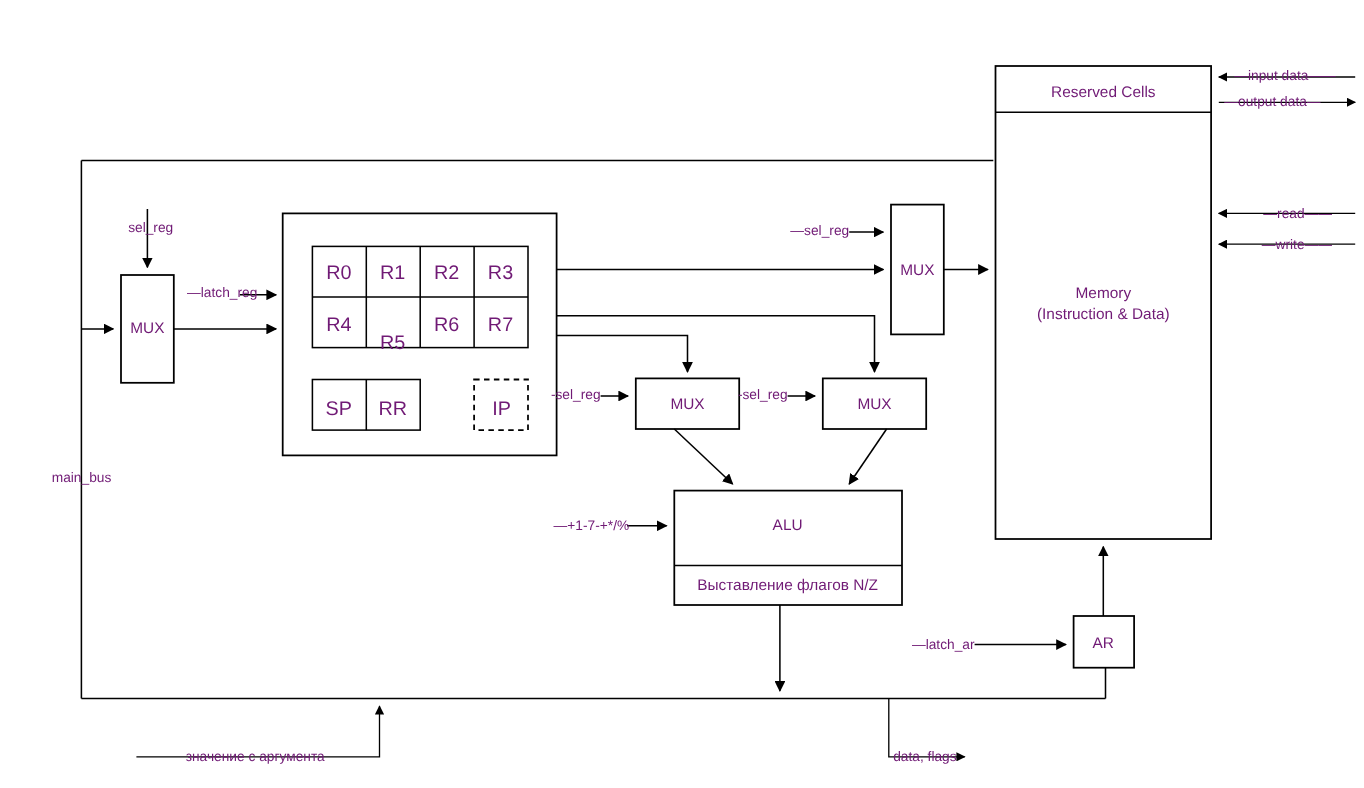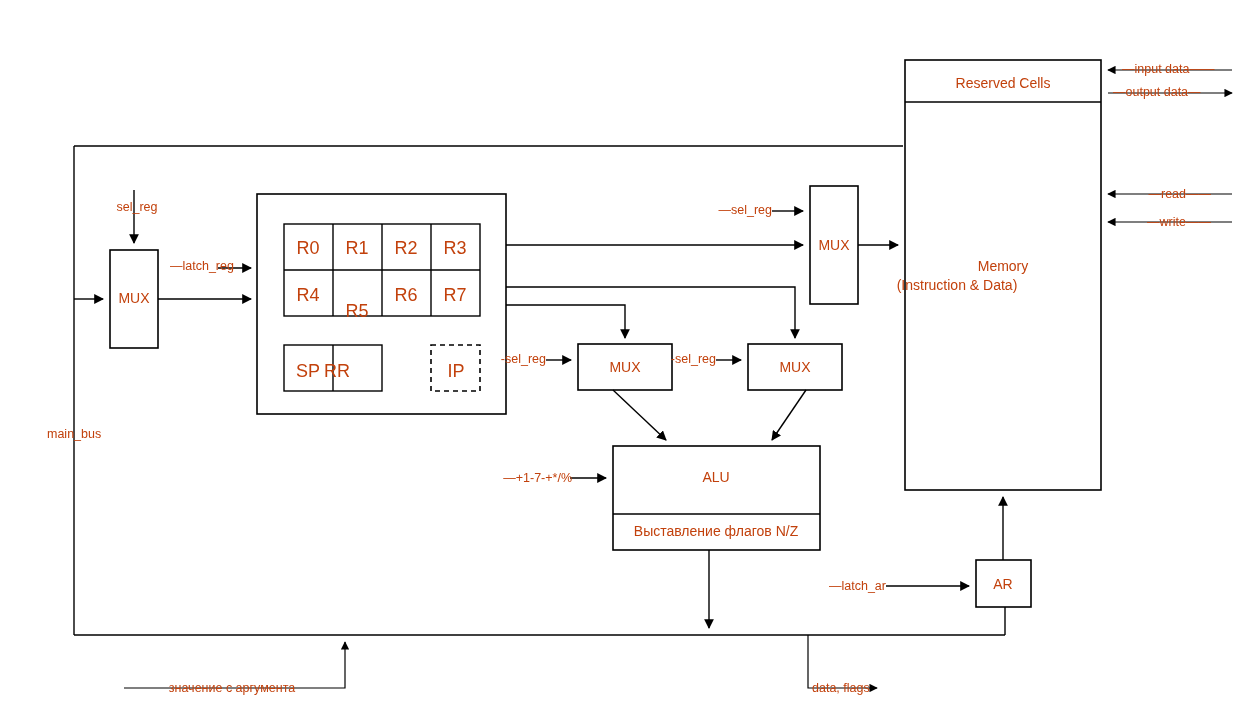--- a/index.html
+++ b/index.html
@@ -47,21 +47,21 @@
   }
   .innerline {
     stroke: #000000;
     stroke-width: 1.4;
     fill: #ffffff;
   }
   .lbl {
     position: absolute;
     font-family: "Liberation Sans", sans-serif;
     font-size: 13px;
-    color: #c2410c;
+    color: #701a75;
     white-space: pre;
     line-height: 1.25;
   }
   .lbl.c {
     transform: translateX(-50%);
     text-align: center;
   }
   .lbl.r {
     transform: translateX(-100%);
     text-align: right;
@@ -236,21 +236,21 @@
   <div class="lbl c lbl-reg" style="left:357px; top:237px;">R1</div>
   <div class="lbl c lbl-reg" style="left:406px; top:237px;">R2</div>
   <div class="lbl c lbl-reg" style="left:455px; top:237px;">R3</div>
 
   <div class="lbl c lbl-reg" style="left:308px; top:284px;">R4</div>
   <div class="lbl c lbl-reg" style="left:357px; top:300px;">R5</div>
   <div class="lbl c lbl-reg" style="left:406px; top:284px;">R6</div>
   <div class="lbl c lbl-reg" style="left:455px; top:284px;">R7</div>
 
   <div class="lbl c lbl-reg" style="left:308px; top:360px;">SP</div>
-  <div class="lbl c lbl-reg" style="left:337px; top:360px;">RR</div>
+  <div class="lbl c lbl-reg" style="left:357px; top:360px;">RR</div>
   <div class="lbl c lbl-reg" style="left:456px; top:360px;">IP</div>
 
   <div class="lbl c lbl-box" style="left:834px; top:237px;">MUX</div>
   <div class="lbl r lbl-small" style="left:772px; top:203px;">—sel_reg</div>
 
   <div class="lbl c lbl-box" style="left:625px; top:359px;">MUX</div>
   <div class="lbl c lbl-box" style="left:795px; top:359px;">MUX</div>
   <div class="lbl r lbl-small" style="left:546px; top:352px;">-sel_reg</div>
   <div class="lbl r lbl-small" style="left:716px; top:352px;">-sel_reg</div>
 
@@ -259,20 +259,20 @@
   <div class="lbl r lbl-small" style="left:572px; top:471px;">—+1-7-+*/%</div>
 
   <div class="lbl c lbl-small" style="left:232px; top:681px;">значение с аргумента</div>
   <div class="lbl lbl-small" style="left:812px; top:681px;text-align:center;">data, flags</div>
 
   <div class="lbl c lbl-box" style="left:1003px; top:576px;">AR</div>
   <div class="lbl r lbl-small" style="left:886px; top:579px;">—latch_ar</div>
 
   <div class="lbl c lbl-box" style="left:1003px; top:75px;">Reserved Cells</div>
   <div class="lbl c lbl-box" style="left:1003px; top:258px;">Memory</div>
-  <div class="lbl c lbl-box" style="left:957px; top:277px;">(Instruction &amp; Data)</div>
+  <div class="lbl c lbl-box" style="left:1003px; top:277px;">(Instruction &amp; Data)</div>
 
   <div class="lbl lbl-small" style="left:1122px; top:62px;">—input data——</div>
   <div class="lbl lbl-small" style="left:1113px; top:85px;">—output data—</div>
   <div class="lbl r lbl-small" style="left:1211px; top:187px;">—read——</div>
   <div class="lbl r lbl-small" style="left:1211px; top:215px;">—write——</div>
 
 </div>
 
 </body></html>

